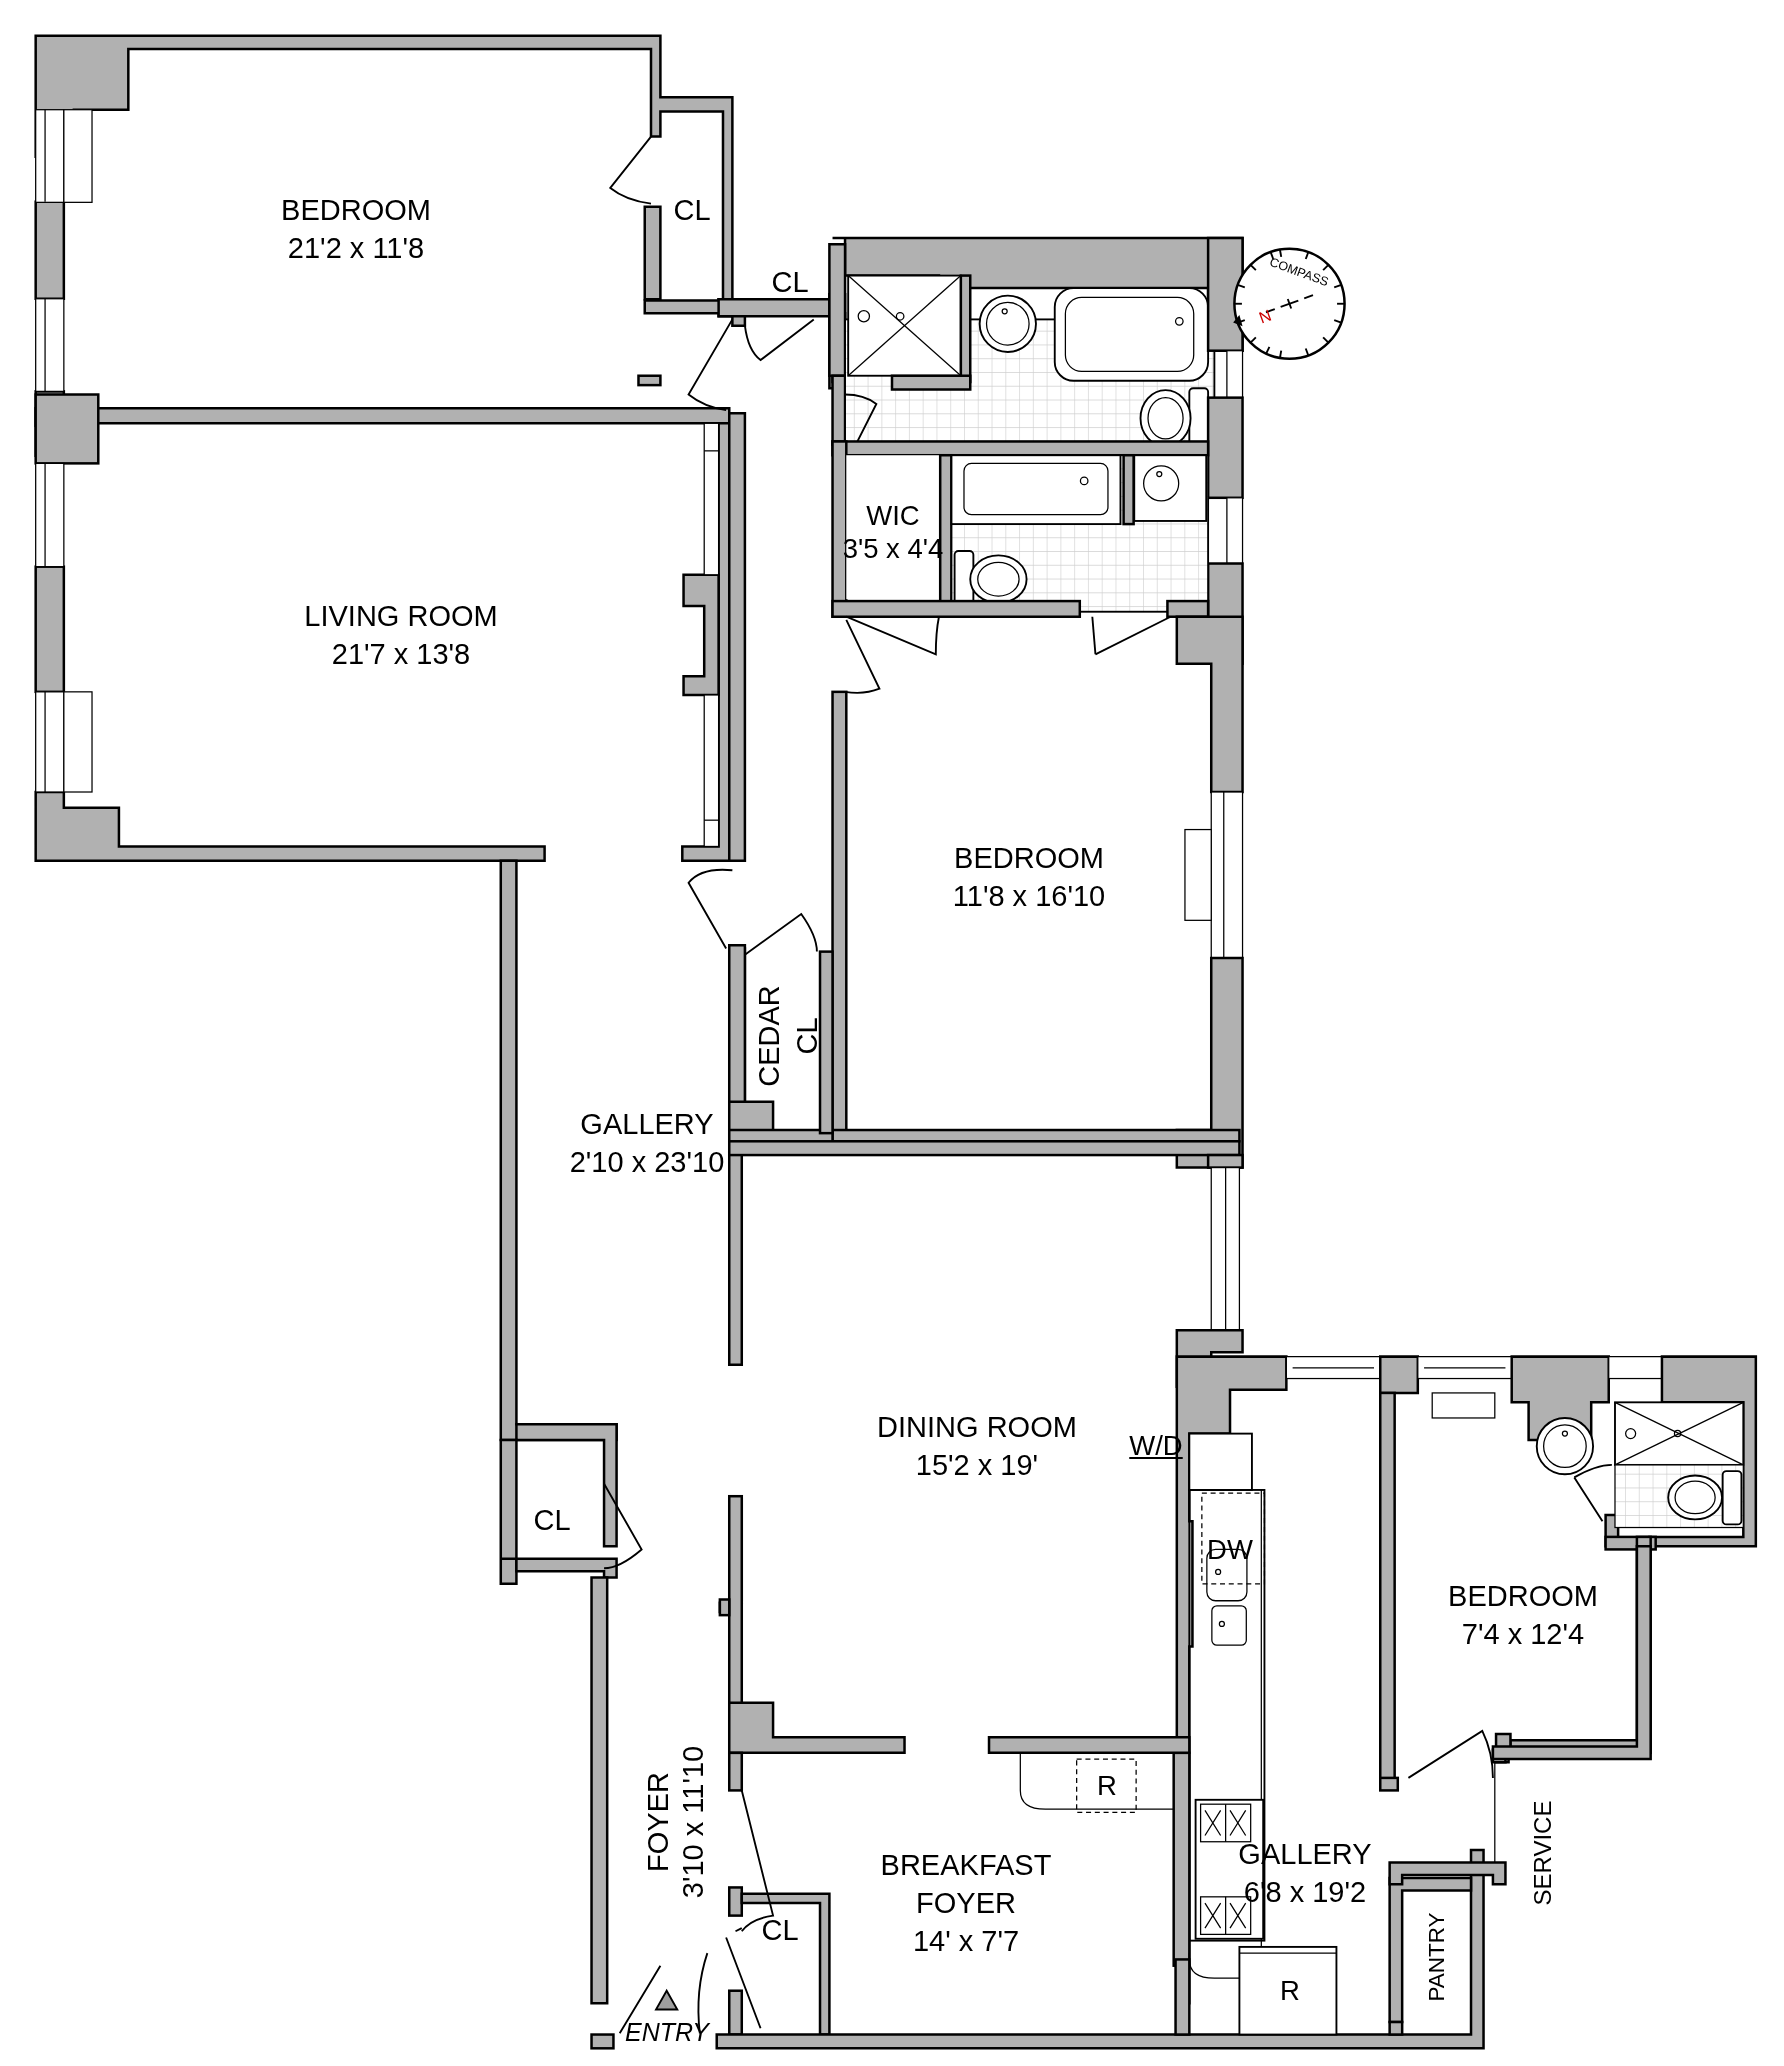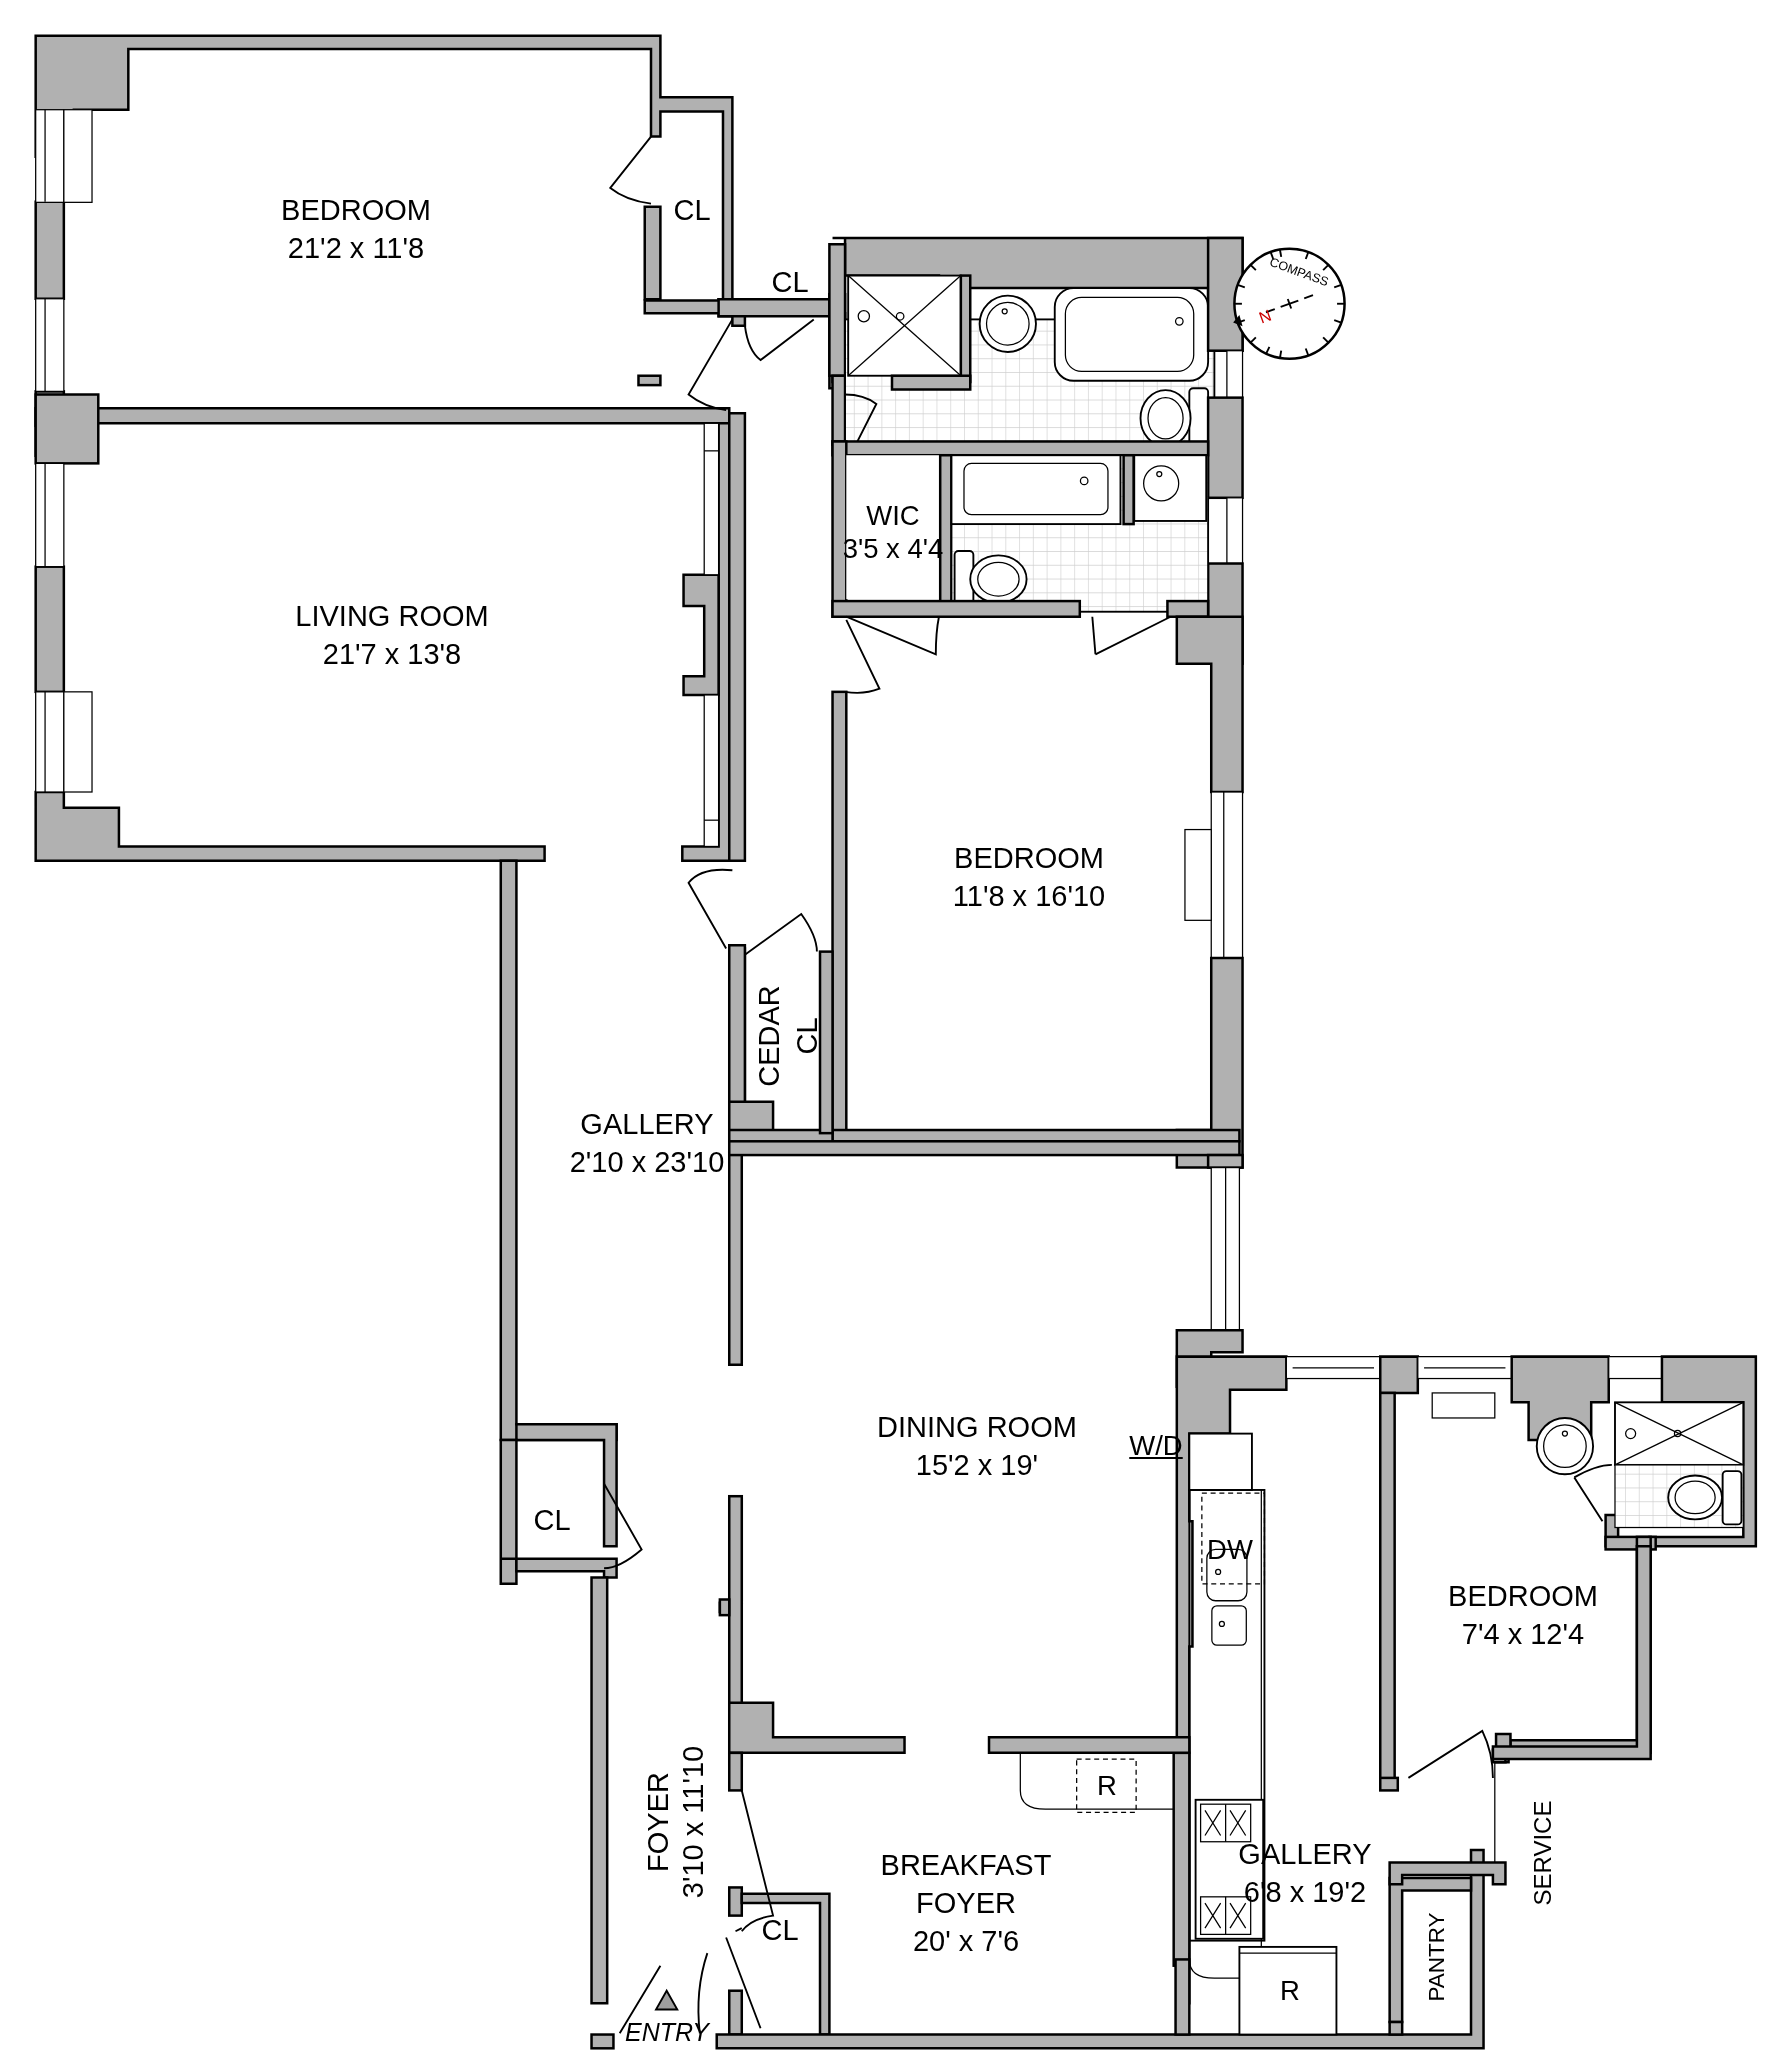--- a/index.html
+++ b/index.html
@@ -371,21 +371,21 @@
 <div class="lbl" style="left:356px;top:229px;">
   <div>BEDROOM</div>
   <div>21'2 x 11'8</div>
 </div>
 <div class="lbl" style="left:692px;top:210px;">
   <span>CL</span>
 </div>
 <div class="lbl" style="left:790px;top:282px;">
   <span>CL</span>
 </div>
-<div class="lbl" style="left:392px;top:635px;">
+<div class="lbl" style="left:401px;top:635px;">
   <div>LIVING ROOM</div>
   <div>21'7 x 13'8</div>
 </div>
 <div class="lbl lbl-sm" style="left:893px;top:532px;line-height:33px;">
   <div>WIC</div>
   <div>3'5 x 4'4</div>
 </div>
 <div class="lbl" style="left:1029px;top:877px;">
   <div>BEDROOM</div>
   <div>11'8 x 16'10</div>
@@ -421,21 +421,21 @@
 <div class="lbl rot" style="left:676px;top:1822px;line-height:35px;">
   <div>FOYER</div>
   <div>3'10 x 11'10</div>
 </div>
 <div class="lbl" style="left:780px;top:1930px;">
   <span>CL</span>
 </div>
 <div class="lbl" style="left:966px;top:1903px;">
   <div>BREAKFAST</div>
   <div>FOYER</div>
-  <div>20' x 7'6</div>
+  <div>14' x 7'7</div>
 </div>
 <div class="lbl" style="left:1305px;top:1873px;">
   <div>GALLERY</div>
   <div>6'8 x 19'2</div>
 </div>
 <div class="lbl lbl-sm" style="left:1290px;top:1991px;">
   <span>R</span>
 </div>
 <div class="lbl rot" style="left:1437px;top:1957px;font-size:22.5px;">
   <span>PANTRY</span>

